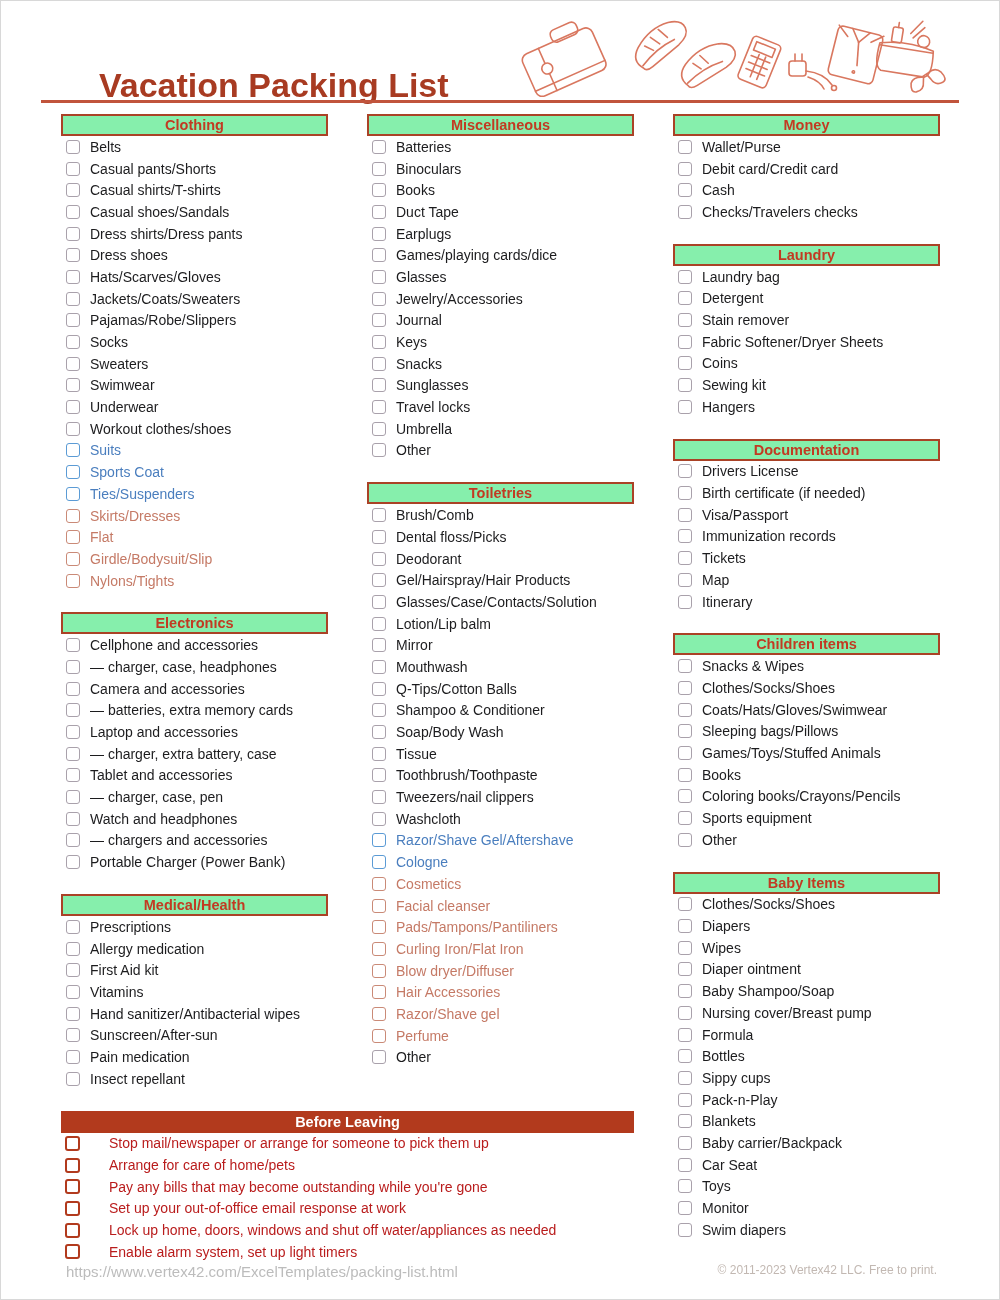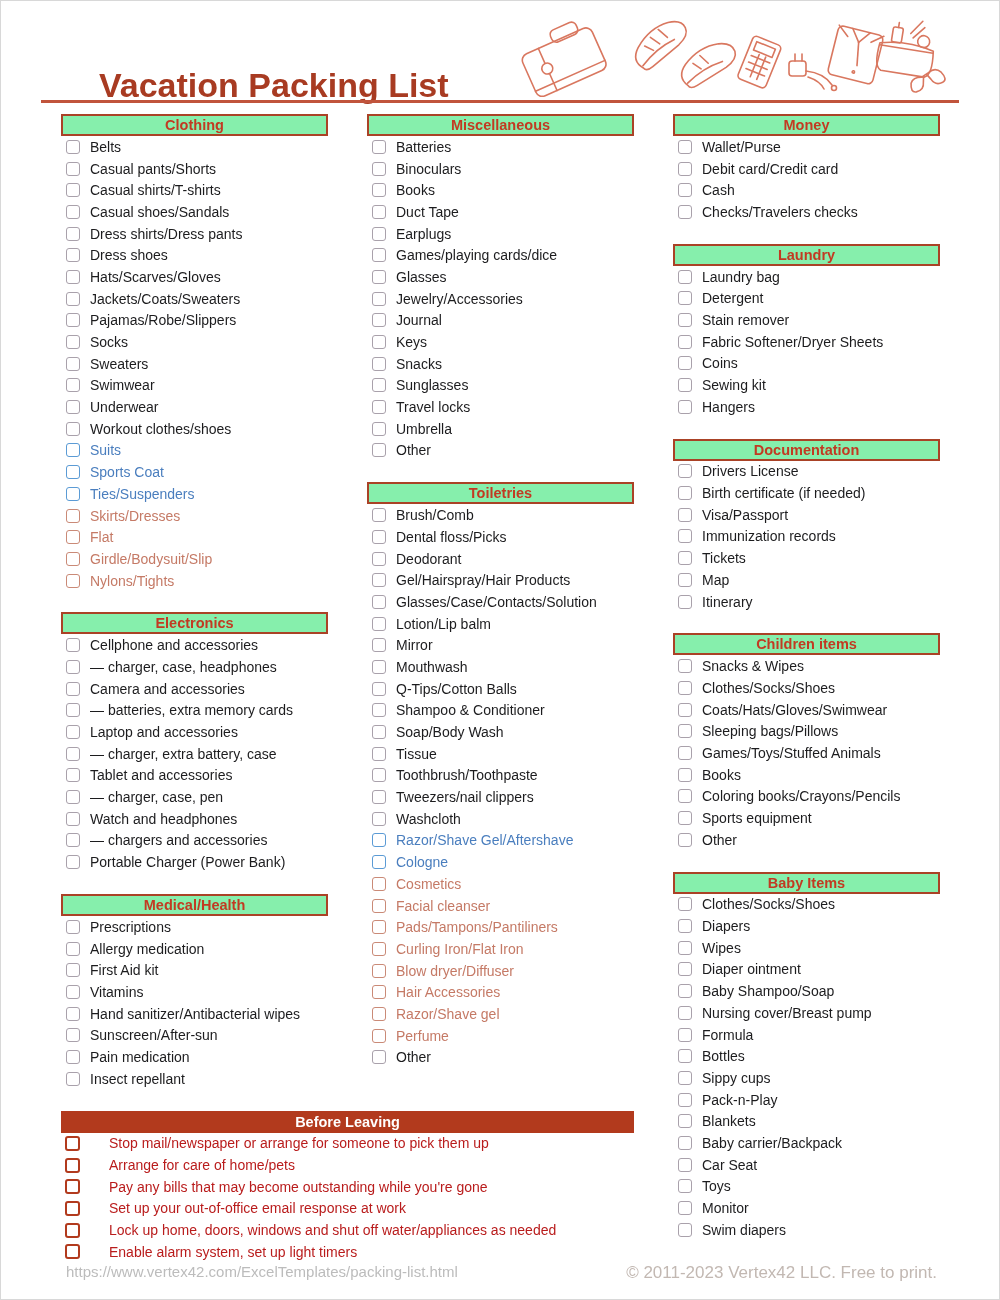--- a/index.html
+++ b/index.html
@@ -30,21 +30,21 @@
   .row.blue .cb{border-color:#5B9BD5;}
   .row.blue .lbl{color:#4A7EBE;}
   .row.salmon .cb{border-color:#CA8A77;}
   .row.salmon .lbl{color:#C57A66;}
 
   .section.dark .cb{width:15px;height:15px;border:2px solid #B23A1D;border-radius:3px;margin:0 9px 0 4px;}
   .section.dark .lbl{color:#b91c1c;margin-left:20px;}
 
   
   .footer-url{position:absolute;left:65px;top:1262px;font-size:15px;color:#BCBCBC;}
-  .footer-copy{position:absolute;right:62px;top:1262px;font-size:17px;color:#C2B8B2;}
+  .footer-copy{position:absolute;right:62px;top:1262px;font-size:12px;color:#C2B8B2;}
 </style>
 </head>
 <body>
 
 <div class="page">
 
   <h1 class="title"><span class="b">Vacation</span><span> Packing List</span></h1>
 
   <svg class="illustration" width="435" height="82" viewBox="0 0 435 82">
     <g fill="none" stroke="#D9775F" stroke-width="1.6" stroke-linecap="round" stroke-linejoin="round">

